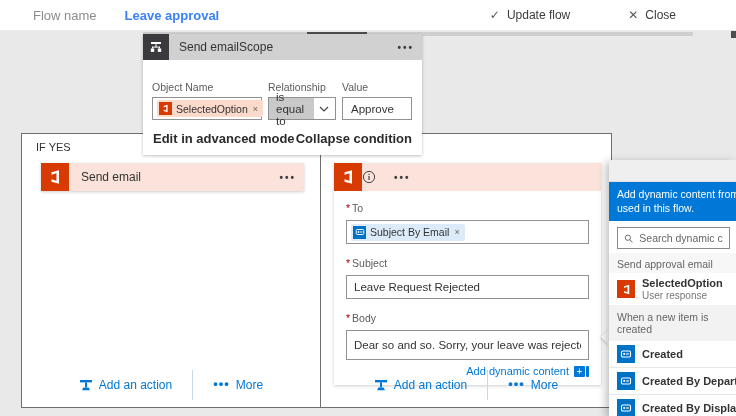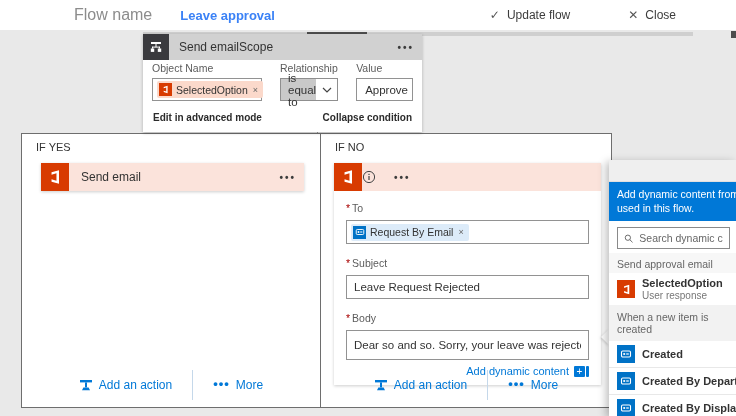--- a/index.html
+++ b/index.html
@@ -1,56 +1,56 @@
 <!DOCTYPE html>
 <html><head>
 <meta charset="utf-8">
 <style>
   * { margin:0; padding:0; box-sizing:border-box; }
   html,body { width:736px; height:416px; overflow:hidden; }
   body { font-family:"Liberation Sans","DejaVu Sans",sans-serif; background:#e9e9e9; position:relative; }
 
   
   .topbar { position:absolute; left:0; top:0; width:736px; height:30px; background:#fff; display:flex; align-items:center; z-index:5; }
-  .flow-name-label { margin-left:74px; font-size:16px; color:#8c8c8c; }
+  .flow-name-label { margin-left:33px; font-size:13px; color:#8c8c8c; }
   .flow-title { margin-left:28px; font-size:13px; color:#3b82f6; font-weight:700; }
   .topbar-actions { position:absolute; right:60px; display:flex; gap:58px; }
   .topbar-btn { display:flex; align-items:center; gap:7px; font-size:12px; color:#3c3c3c; cursor:pointer; }
   .topbar-btn .glyph { font-size:12px; color:#555; }
 
   
   .hscroll-track { position:absolute; left:143px; top:32px; width:550px; height:4px; background:#cfcfcf; }
   .hscroll-thumb { position:absolute; left:164px; top:0; width:60px; height:4px; background:#4d4d4d; }
   .scroll-corner { position:absolute; left:731px; top:31px; width:5px; height:7px; background:#4d4d4d; }
 
   
   .scope-card { position:absolute; left:143px; top:34px; width:279px; background:#fff; box-shadow:0 1px 3px rgba(0,0,0,.25); z-index:2; }
   .scope-header { height:26px; background:#d1d1d1; display:flex; align-items:center; }
   .scope-icon { width:26px; height:26px; background:#3a3a3e; display:flex; align-items:center; justify-content:center; flex:none; }
   .scope-title { font-size:12px; color:#333; margin-left:10px; flex:1; }
   .dots { font-size:10px; font-weight:bold; letter-spacing:2px; color:#3b3b3b; padding:0 8px; cursor:pointer; }
-  .scope-body { display:flex; gap:18px; padding:0 10px 4px 9px; }
+  .scope-body { display:flex; gap:6px; padding:19px 10px 4px 9px; }
   .cond-col { display:flex; flex-direction:column; }
   .cond-col.c1 { width:110px; } .cond-col.c2 { width:101px; } .cond-col.c3 { width:104px; }
   .field-label { font-size:10.5px; color:#5c5c5c; margin:2px 0 4px; }
   .cond-input { height:23px; border:1px solid #929292; background:#fff; display:flex; align-items:center; padding:0 4px; }
   .dropdown { height:23px; border:1px solid #8f8f8f; background:#c9c9c9; display:flex; align-items:center; }
   .dropdown-text { flex:1; font-size:11.5px; color:#333; padding-left:7px; }
   .dropdown-caret { width:21px; height:21px; background:#fff; display:flex; align-items:center; justify-content:center; }
   .plain-value { font-size:11.5px; color:#333; padding-left:4px; }
   .token { display:inline-flex; align-items:center; gap:4px; border-radius:2px; padding:2px 5px 2px 2px; cursor:pointer; }
   .token.orange { background:#fbd9cb; }
   .token.blue { background:#dcebf9; }
   .token-icon { width:13px; height:13px; display:flex; align-items:center; justify-content:center; flex:none; }
   .token-icon.orange { background:#d83b01; }
   .token-icon.blue { background:#0072c6; }
   .token-text { font-size:10.5px; color:#333; white-space:nowrap; }
   .token-x { font-size:9px; color:#666; margin-left:1px; }
   .scope-footer { display:flex; justify-content:space-between; padding:7px 10px 9px; }
-  .scope-link { font-size:10px; color:#2b2b2b; font-weight:700; cursor:pointer; }
+  .scope-link { font-size:13px; color:#2b2b2b; font-weight:700; cursor:pointer; }
 
   .connector { position:absolute; left:317px; top:128px; width:1px; height:6px; background:#9a9a9a; }
 
   
   .branches { position:absolute; left:21px; top:133px; width:591px; height:275px; background:#fff; border:1px solid #6e6e6e; display:flex; }
   .branch { position:relative; height:100%; }
   .branch.yes { width:298px; }
   .branch-divider { width:1px; background:#6e6e6e; }
   .branch.no { flex:1; }
   .branch-label { position:absolute; left:14px; top:7px; font-size:11px; color:#333; }
@@ -243,21 +243,21 @@
         </div>
         <div class="input-box h24 tokened">
           <span class="token blue">
             <span class="token-icon blue">
               <svg width="10" height="10" viewBox="0 0 12 12">
                   <rect x="1.5" y="3" width="9" height="6" rx="1.2" fill="none" stroke="#fff" stroke-width="1.1"></rect>
                   <circle cx="4.2" cy="6" r="1.1" fill="#fff"></circle>
                   <rect x="6.2" y="5.4" width="2.6" height="1.2" fill="#fff"></rect>
                 </svg>
             </span>
-            <span class="token-text">Request By Email</span>
+            <span class="token-text">Subject By Email</span>
             <span class="token-x">×</span>
           </span>
         </div>
         <div class="field-group">
           <span class="req">*</span><span class="field-label" style="display:inline">Subject</span>
           <div class="input-box h24">
             <span class="input-text">Leave Request Rejected</span>
           </div>
         </div>
         <div class="field-group">

